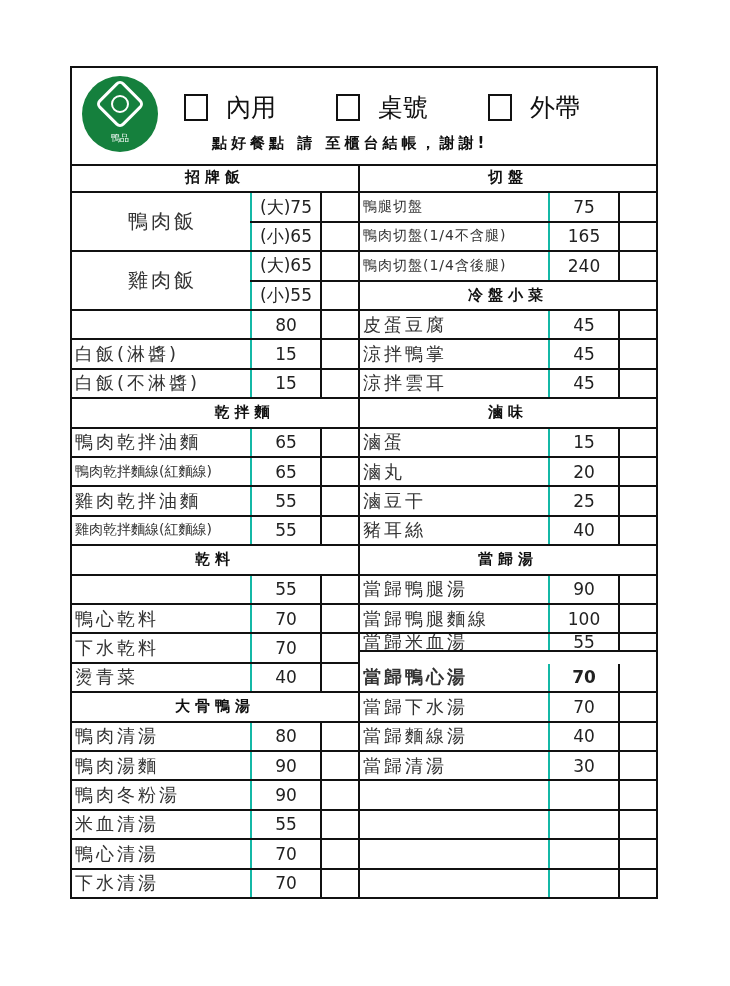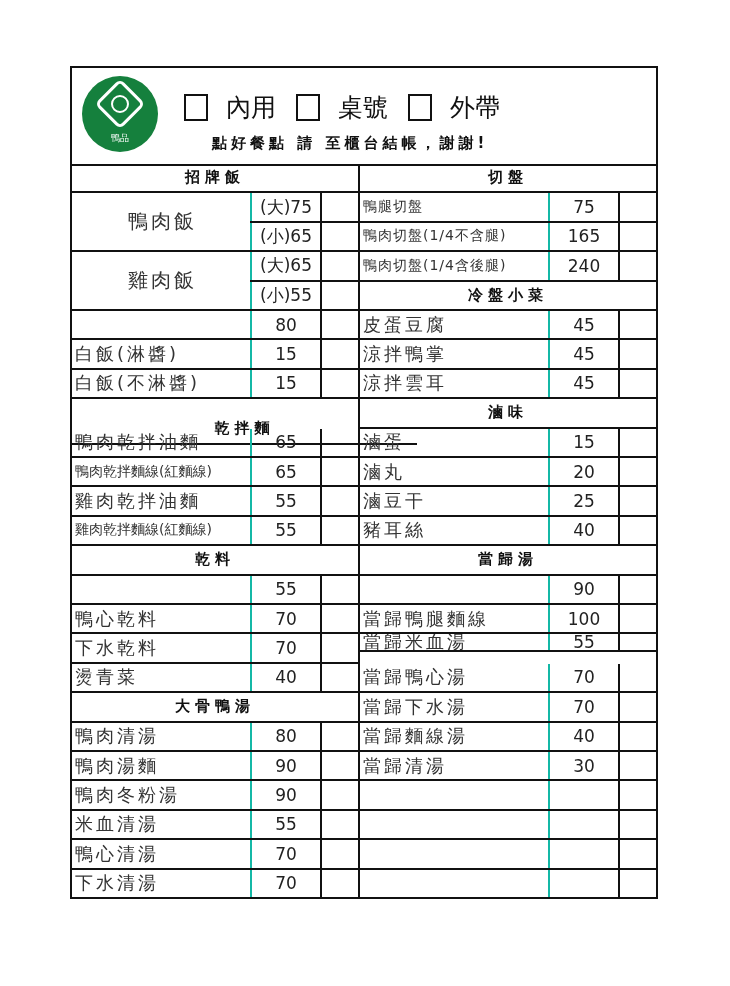--- a/index.html
+++ b/index.html
@@ -3,21 +3,21 @@
 <meta charset="utf-8">
 <style>
   html, body { margin:0; padding:0; background:#ffffff; }
   body { width:730px; height:986px; position:relative; font-family:"DejaVu Sans", sans-serif; color:#222; }
   .sheet { position:absolute; left:70px; top:66px; width:588px; height:833px; border:2px solid #111; box-sizing:border-box; }
   .header { position:absolute; left:0; top:0; width:584px; height:96px; border-bottom:2px solid #111; }
   .logo { position:absolute; left:10px; top:8px; width:76px; height:76px; border-radius:50%; background:#15803d; }
   .logo .glyph { position:absolute; left:20px; top:10px; width:36px; height:36px; border:3px solid #fff; border-radius:6px; transform:rotate(45deg); box-sizing:border-box; }
   .logo .glyph:after { content:""; position:absolute; left:6px; top:6px; width:14px; height:14px; border:2px solid #fff; border-radius:50%; }
   .logo .brand { position:absolute; left:0; width:76px; top:56px; text-align:center; color:#fff; font-size:9px; }
-  .opts { position:absolute; left:112px; top:22px; height:34px; display:flex; align-items:center; }
+  .opts { position:absolute; left:112px; top:22px; height:34px; display:flex; align-items:center;gap:40px; }
   .opt { display:flex; align-items:center; margin-right:20px; }
   .cb { width:24px; height:27px; border:2px solid #111; box-sizing:border-box; margin-right:18px; }
   .opt span { font-size:25px; color:#111; }
   .notice { position:absolute; left:140px; top:66px; font-size:15px; font-weight:bold; letter-spacing:4px; color:#111; }
   .grid { position:absolute; left:0; top:96px; width:584px; }
   .row { position:absolute; height:30px; box-sizing:border-box; border-bottom:2px solid #111; }
   .cell { position:absolute; top:0; height:100%; box-sizing:border-box; display:flex; align-items:center; overflow:hidden; white-space:nowrap; }
   .c-name { padding-left:3px; font-size:18px; letter-spacing:3px; color:#333; }
   .c-name.sm { font-size:14px; letter-spacing:0; }
   .c-name.md { font-size:14px; letter-spacing:1px; }
@@ -85,21 +85,21 @@
       <div class="row" style="left: 0px; width: 286px; top: 176.4px; height: 29.4px;">
         <div class="cell c-name" style="left: 0px; width: 178px;">白飯(淋醬)</div>
         <div class="cell c-price" style="left: 178px; width: 70px;">15</div>
         <div class="cell c-blank" style="left: 248px; width: 38px;"></div>
       </div>
       <div class="row" style="left: 0px; width: 286px; top: 205.8px; height: 29.4px;">
         <div class="cell c-name" style="left: 0px; width: 178px;">白飯(不淋醬)</div>
         <div class="cell c-price" style="left: 178px; width: 70px;">15</div>
         <div class="cell c-blank" style="left: 248px; width: 38px;"></div>
       </div>
-      <div class="row" style="left: 0px; width: 345px; top: 235.2px; height: 29.4px; margin-top: 16px;">
+      <div class="row" style="left: 0px; width: 345px; top: 235.2px; height: 29.4px;">
         <div class="cell sec" style="left: 0px; width: 100%;">乾拌麵</div>
       </div>
       <div class="row" style="left: 0px; width: 286px; top: 264.6px; height: 29.4px;">
         <div class="cell c-name" style="left: 0px; width: 178px;">鴨肉乾拌油麵</div>
         <div class="cell c-price" style="left: 178px; width: 70px;">65</div>
         <div class="cell c-blank" style="left: 248px; width: 38px;"></div>
       </div>
       <div class="row" style="left: 0px; width: 286px; top: 294px; height: 29.4px;">
         <div class="cell c-name sm" style="left: 0px; width: 178px;">鴨肉乾拌麵線(紅麵線)</div>
         <div class="cell c-price" style="left: 178px; width: 70px;">65</div>
@@ -226,34 +226,35 @@
       </div>
       <div class="row" style="left: 288px; width: 296px; top: 352.8px; height: 29.4px;">
         <div class="cell c-name" style="left: 0px; width: 188px;">豬耳絲</div>
         <div class="cell c-price" style="left: 188px; width: 70px;">40</div>
         <div class="cell c-blank" style="left: 258px; width: 38px;"></div>
       </div>
       <div class="row" style="left: 288px; width: 296px; top: 382.2px; height: 29.4px;">
         <div class="cell sec" style="left: 0px; width: 100%;">當歸湯</div>
       </div>
       <div class="row" style="left: 288px; width: 296px; top: 411.6px; height: 29.4px;">
+        <div class="cell c-name" style="left: 0px; width: 188px;">當歸鴨腿湯</div>
         <div class="cell c-price" style="left: 188px; width: 70px;">90</div>
         <div class="cell c-blank" style="left: 258px; width: 38px;"></div>
       </div>
       <div class="row" style="left: 288px; width: 296px; top: 441px; height: 29.4px;">
         <div class="cell c-name" style="left: 0px; width: 188px;">當歸鴨腿麵線</div>
         <div class="cell c-price" style="left: 188px; width: 70px;">100</div>
         <div class="cell c-blank" style="left: 258px; width: 38px;"></div>
       </div>
       <div class="row" style="left: 288px; width: 296px; top: 470.4px; height: 18px;">
         <div class="cell c-name" style="left: 0px; width: 188px;">當歸米血湯</div>
         <div class="cell c-price" style="left: 188px; width: 70px;">55</div>
         <div class="cell c-blank" style="left: 258px; width: 38px;"></div>
       </div>
-      <div class="row" style="left: 288px; width: 296px; top: 499.8px; height: 29.4px;">
+      <div class="row" style="left: 288px; width: 296px; top: 499.8px; height: 29.4px; font-weight: bold;">
         <div class="cell c-name" style="left: 0px; width: 188px;">當歸鴨心湯</div>
         <div class="cell c-price" style="left: 188px; width: 70px;">70</div>
         <div class="cell c-blank" style="left: 258px; width: 38px;"></div>
       </div>
       <div class="row" style="left: 288px; width: 296px; top: 529.2px; height: 29.4px;">
         <div class="cell c-name" style="left: 0px; width: 188px;">當歸下水湯</div>
         <div class="cell c-price" style="left: 188px; width: 70px;">70</div>
         <div class="cell c-blank" style="left: 258px; width: 38px;"></div>
       </div>
       <div class="row" style="left: 288px; width: 296px; top: 558.6px; height: 29.4px;">

